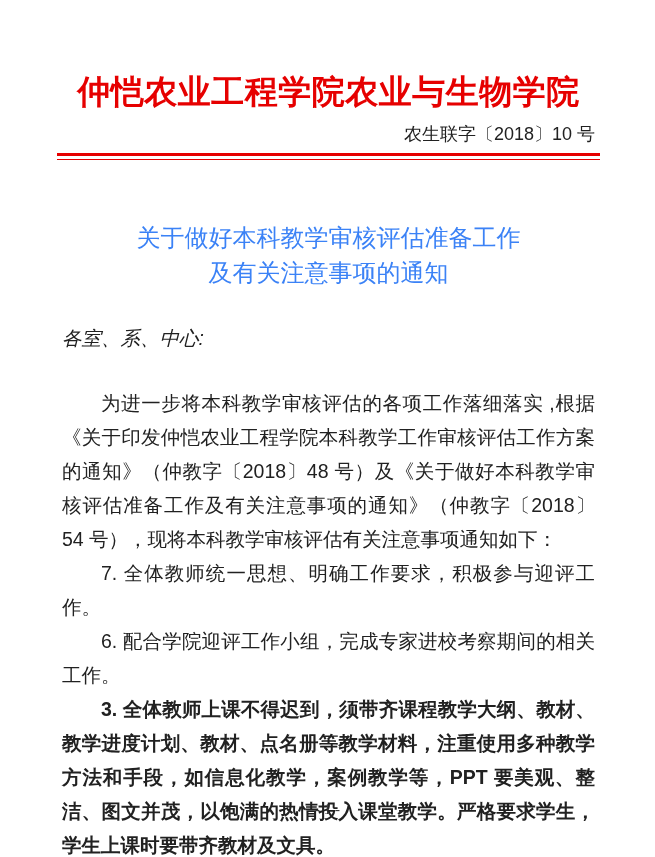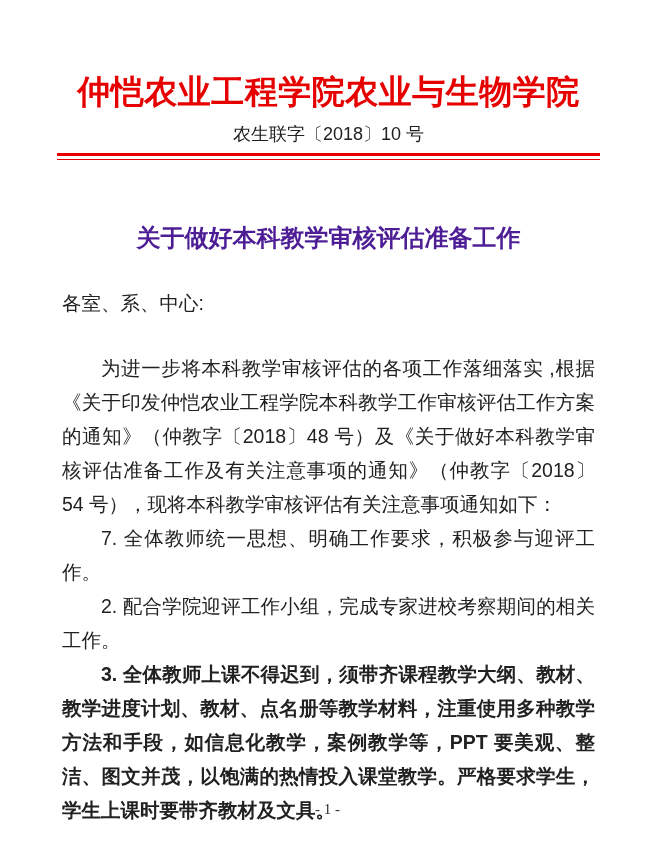--- a/index.html
+++ b/index.html
@@ -29,50 +29,51 @@
     text-align: center;
     font-size: 33px;
     line-height: 41px;
     font-weight: 700;
     color: var(--accent-red, #e60000);
     letter-spacing: 0.5px;
     white-space: nowrap;
   }
   .doc-number {
     margin-top: 11px;
-    text-align: center;
+    text-align: right;
     font-size: 18px;
     line-height: 22px;
     color: var(--text-color, #212121);
   }
   .red-rule {
     margin: 8px -5px 0 -5px;
     height: 3px;                                  
     border-top: 3px solid var(--accent-red, #e60000);
     border-bottom: 1px solid var(--accent-red, #e60000);
   }
   
   .doc-title {
     margin: 60px 0 0 0;
     text-align: center;
     font-size: 24px;
     line-height: 35px;
-    font-weight: 700;
-    color: #4c1d95;
+    font-weight: 400;
+    color: #3b82f6;
   }
   .doc-title span { display: block; }
   
   .body-text {
     font-size: 19.5px;
     line-height: 34px;
     text-align: justify;
   }
   .salutation {
     margin: 31px 0 0 0;
     text-align: left;
+    font-style: italic;
   }
   .para {
     margin: 0;
     text-indent: 2em;
   }
   .para.intro { margin-top: 31px; }
   .para.bold { font-weight: 700; }
   
   .page-number {
     position: absolute;
@@ -92,29 +93,30 @@
 <div class="page">
 
   <h1 class="org-title">仲恺农业工程学院农业与生物学院</h1>
 
   <div class="doc-number">农生联字〔2018〕10 号</div>
 
   <div class="red-rule"></div>
 
   <h2 class="doc-title">
     <span>关于做好本科教学审核评估准备工作</span>
+    <span>及有关注意事项的通知</span>
   </h2>
 
   <div class="body-text">
     <p class="salutation">各室、系、中心:</p>
 
     <p class="para intro">为进一步将本科教学审核评估的各项工作落细落实 ,根据《关于印发仲恺农业工程学院本科教学工作审核评估工作方案的通知》（仲教字〔2018〕48 号）及《关于做好本科教学审核评估准备工作及有关注意事项的通知》（仲教字〔2018〕54 号），现将本科教学审核评估有关注意事项通知如下：</p>
 
     <p class="para">7. 全体教师统一思想、明确工作要求，积极参与迎评工作。</p>
 
-    <p class="para">2. 配合学院迎评工作小组，完成专家进校考察期间的相关工作。</p>
+    <p class="para">6. 配合学院迎评工作小组，完成专家进校考察期间的相关工作。</p>
 
     <p class="para bold">3. 全体教师上课不得迟到，须带齐课程教学大纲、教材、教学进度计划、教材、点名册等教学材料，注重使用多种教学方法和手段，如信息化教学，案例教学等，PPT 要美观、整洁、图文并茂，以饱满的热情投入课堂教学。严格要求学生，学生上课时要带齐教材及文具。</p>
   </div>
 
   <div class="page-number">- 1 -</div>
 
 </div>
 
 </body></html>

